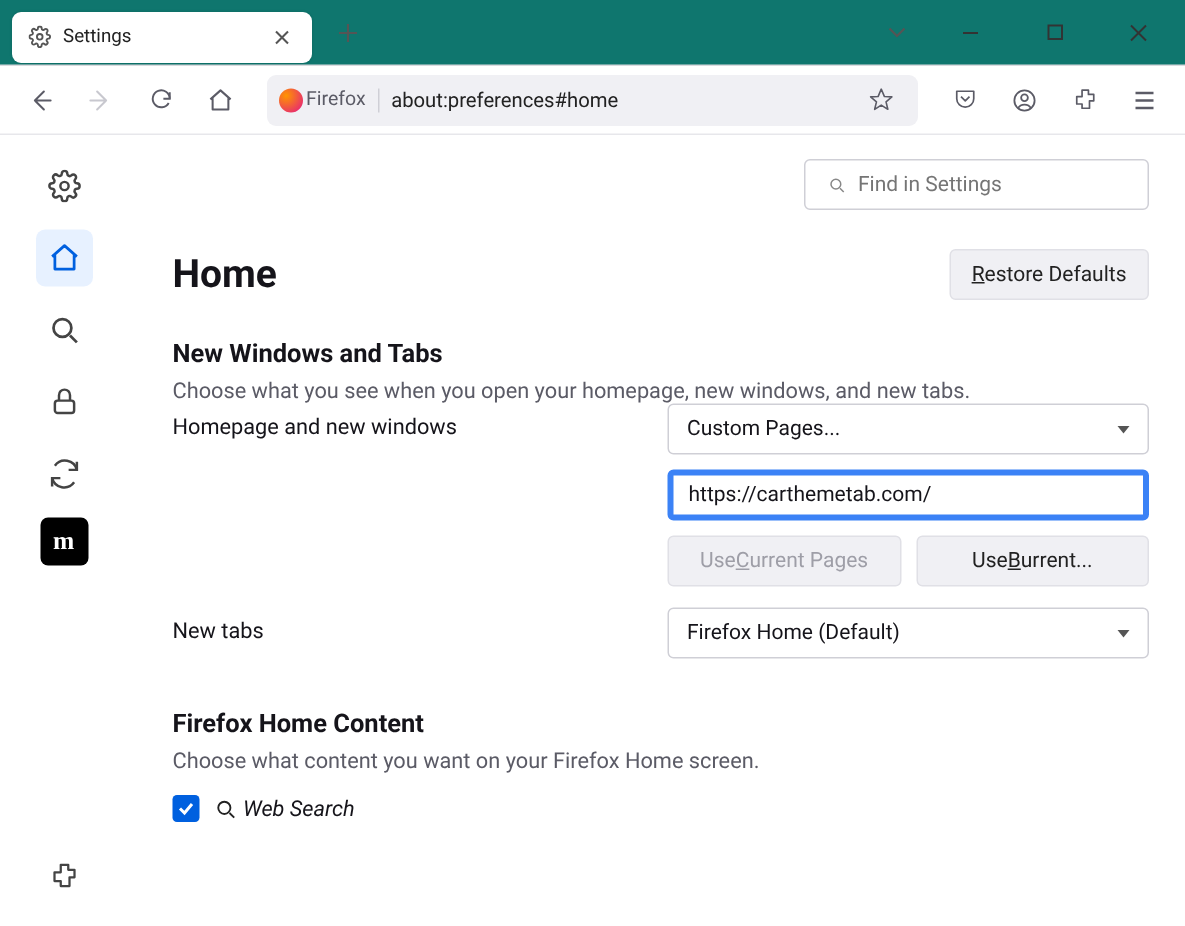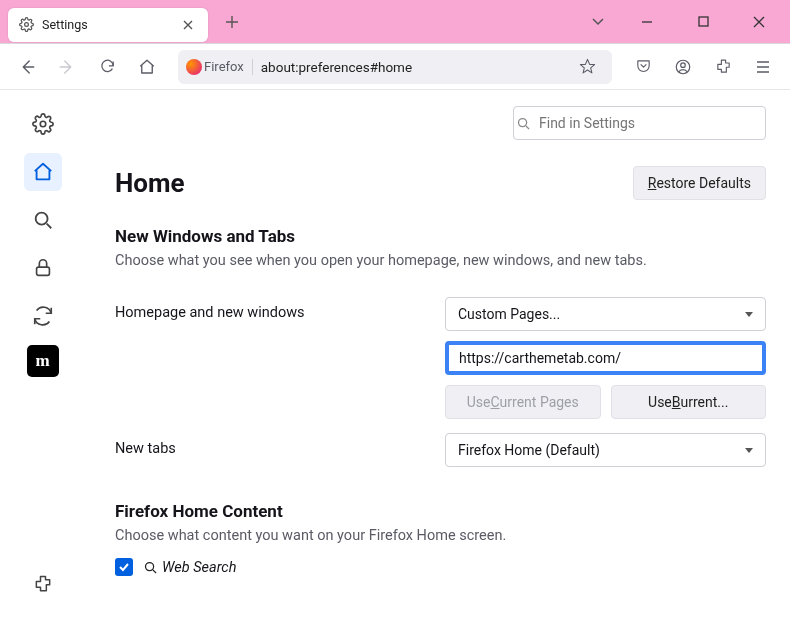--- a/index.html
+++ b/index.html
@@ -1,19 +1,19 @@
 <!DOCTYPE html>
 <html><head>
   <meta charset="utf-8">
   <style>
     * { box-sizing: border-box; margin: 0; padding: 0; font-family: -apple-system, BlinkMacSystemFont, "Segoe UI", Roboto, sans-serif; }
     body { width: 790px; height: 617px; background: #fff; overflow: hidden; position: relative; }
     
     
-    .titlebar { height: 44px; background: #f9a8d4; display: flex; align-items: center; padding: 0 8px; border-bottom: 1px solid #dadade; }
+    .titlebar { height: 44px; background: #0f766e; display: flex; align-items: center; padding: 0 8px; border-bottom: 1px solid #dadade; }
     .tab { display: flex; align-items: center; background: #fff; border-radius: 6px; padding: 0 10px; height: 34px; margin-top: 6px; width: 200px; box-shadow: 0 0 2px rgba(0,0,0,0.15); gap: 8px; }
     .tab-icon { width: 16px; height: 16px; display: flex; align-items: center; justify-content: center; }
     .tab-label { font-size: 12.5px; color: #222; flex: 1; }
     .tab-close { width: 20px; height: 20px; display: flex; align-items: center; justify-content: center; color: #555; font-size: 15px; border-radius: 3px; cursor: pointer; }
     .newtab-btn { width: 32px; height: 32px; display: flex; align-items: center; justify-content: center; color: #444; font-size: 18px; margin-left: 8px; cursor: pointer; border-radius: 4px; }
     .titlebar-right { margin-left: auto; display: flex; align-items: center; gap: 10px; }
     .win-btn { width: 46px; height: 32px; display: flex; align-items: center; justify-content: center; color: #555; }
     .chevron-menu { padding: 6px 10px; color: #444; }
 
     
@@ -30,30 +30,30 @@
     
     .content { display: flex; height: calc(617px - 44px - 46px); }
     .sidebar { width: 85px; display: flex; flex-direction: column; align-items: center; padding-top: 15px; gap: 10px; }
     .side-item { width: 38px; height: 38px; display: flex; align-items: center; justify-content: center; border-radius: 6px; color: #444; cursor: pointer; }
     .side-item.active { background: #e7f1ff; color: #0060df; }
     .side-item.mozilla { background: #000; color: #fff; border-radius: 5px; width: 32px; height: 32px; font-weight: bold; font-size: 17px; font-family: Georgia, serif; }
     .sidebar-bottom { margin-top: auto; margin-bottom: 14px; }
 
     .main { flex: 1; padding: 16px 24px 0 30px; overflow: hidden; position: relative; }
     .search-settings-wrap { display: flex; justify-content: flex-end; margin-bottom: 26px; }
-    .search-settings { width: 253px; height: 34px; border: 1px solid #cfcfd6; border-radius: 4px; display: flex; align-items: center; padding: 0 2px; gap: 8px; color: #888; }
+    .search-settings { width: 230px; height: 34px; border: 1px solid #cfcfd6; border-radius: 4px; display: flex; align-items: center; padding: 0 15px; gap: 8px; color: #888; }
     .search-settings input { border: none; outline: none; font-size: 14px; flex: 1; background: transparent; }
 
     .header-row { display: flex; align-items: center; margin-bottom: 26px; margin-top: 20px; }
     h1.page-title { font-size: 26px; font-weight: 700; color: #15141a; }
     .restore-btn { margin-left: auto; padding: 8px 14px; background: #f0f0f4; border: 1px solid #e0e0e6; border-radius: 4px; font-size: 14px; color: #222; cursor: pointer; }
     .restore-btn .ul { text-decoration: underline; }
 
     h2.section-title { font-size: 17px; font-weight: 700; color: #15141a; margin-bottom: 6px; }
-    .section-desc { font-size: 14.5px; color: #5b5b66; margin-bottom: 28px; }
+    .section-desc { font-size: 14.5px; color: #5b5b66; }
 
     .form-row { display: flex; align-items: flex-start; margin-bottom: 10px; }
     .form-label { width: 330px; font-size: 14.5px; color: #15141a; padding-top: 7px; }
     .form-controls { flex: 1; display: flex; flex-direction: column; gap: 10px; }
     .select { height: 34px; border: 1px solid #cfcfd6; border-radius: 4px; padding: 0 12px; display: flex; align-items: center; font-size: 14px; color: #15141a; background: #fff; position: relative; cursor: pointer; }
     .select::after { content: ''; position: absolute; right: 12px; top: 14px; border-left: 4px solid transparent; border-right: 4px solid transparent; border-top: 5px solid #555; }
     .text-input { height: 34px; border: 4px solid #3b82f6; border-radius: 4px; padding: 0 10px; font-size: 14px; color: #15141a; outline: none; width: 100%; }
     .btn-row { display: flex; gap: 10px; }
     .btn { flex: 1; height: 34px; border: 1px solid #e0e0e6; background: #f0f0f4; border-radius: 4px; font-size: 14px; display: flex; align-items: center; justify-content: center; cursor: pointer; color: #222; }
     .btn.disabled { color: #9e9ea7; cursor: default; }

